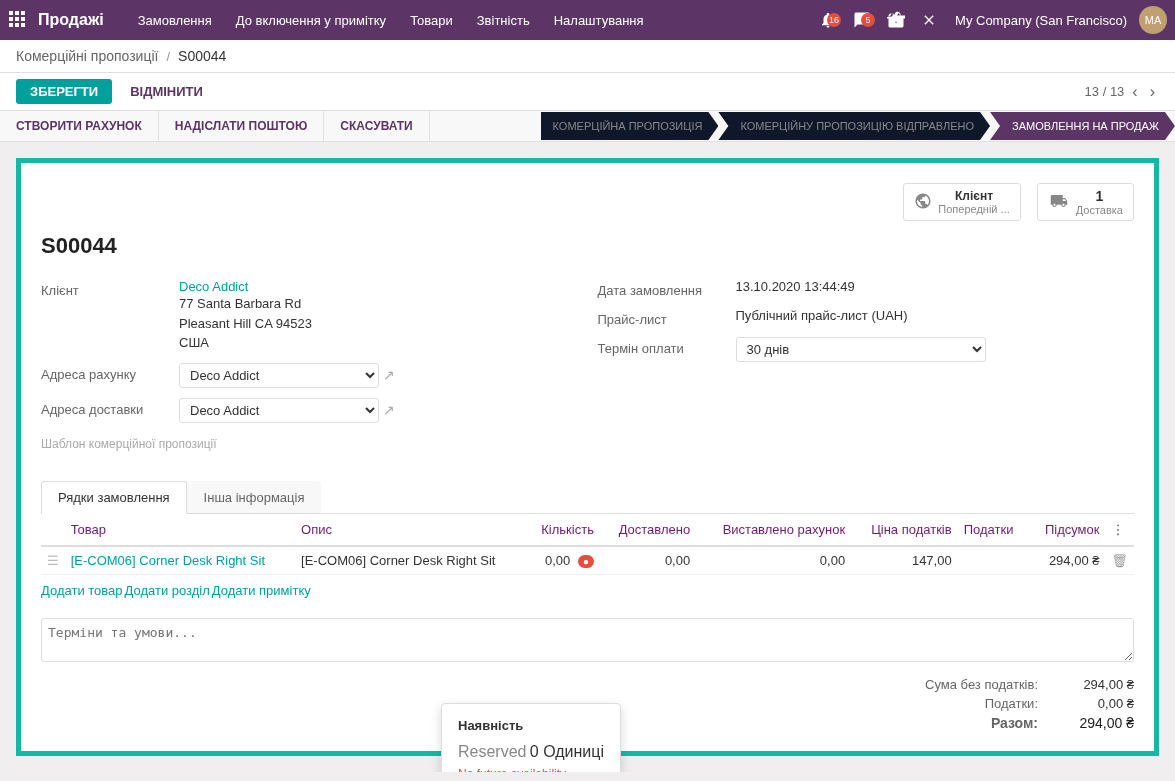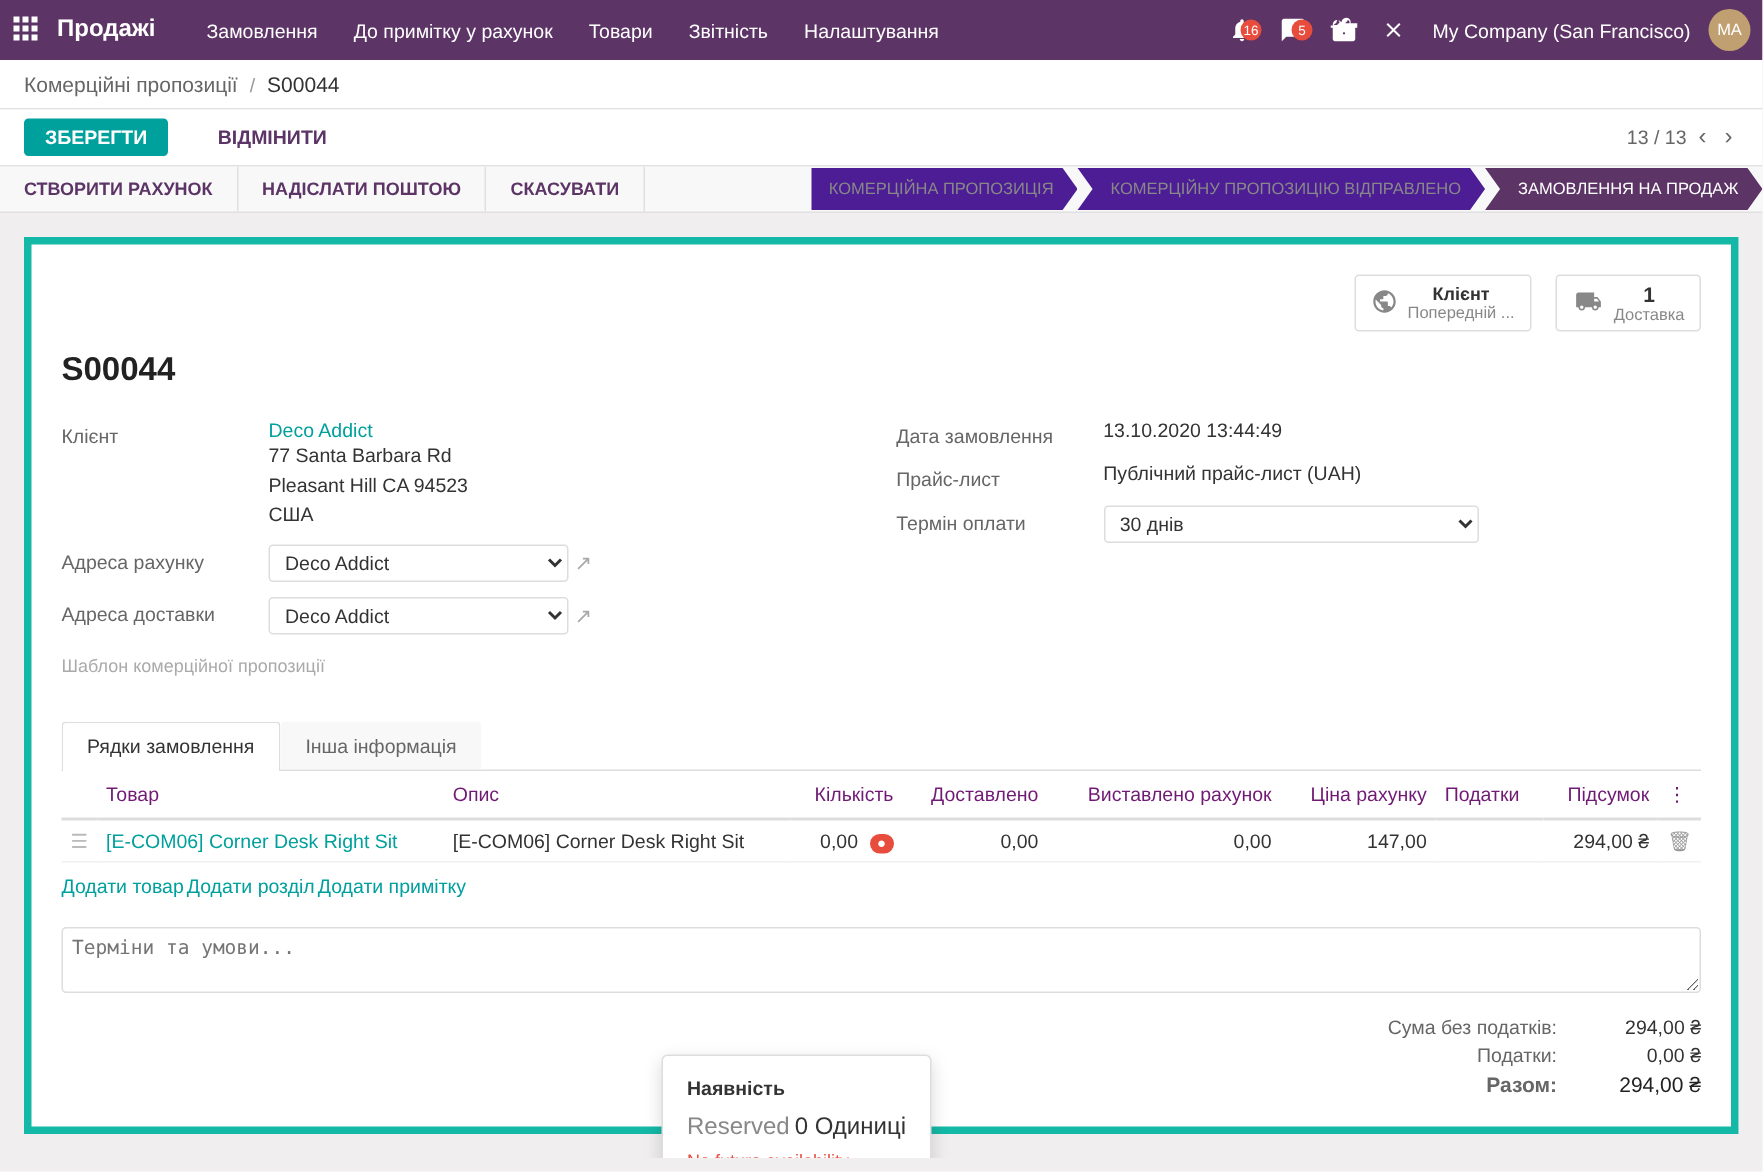--- a/index.html
+++ b/index.html
@@ -41,21 +41,21 @@
     .breadcrumb-bar .bc-link { color: #666; font-size: 14px; cursor: pointer; }
     .breadcrumb-bar .bc-sep { color: #999; }
     .breadcrumb-bar .bc-current { font-size: 14px; font-weight: 500; }
 
     
     .action-bar {
       background: white;
       padding: 6px 16px;
       display: flex;
       align-items: center;
-      gap: 23px;
+      gap: 8px;
       border-bottom: 1px solid #e0e0e0;
     }
     .btn-save {
       background: #00a09d;
       color: white;
       border: none;
       padding: 5px 14px;
       font-size: 13px;
       font-weight: bold;
       cursor: pointer;
@@ -313,21 +313,21 @@
       align-items: center;
       flex: 1;
       justify-content: flex-end;
     }
     .flow-step {
       padding: 8px 16px 8px 22px;
       font-size: 11px;
       color: #888;
       cursor: pointer;
       position: relative;
-      background: #4c1d95;
+      background: #0f172a;
       clip-path: polygon(0 0, calc(100% - 10px) 0, 100% 50%, calc(100% - 10px) 100%, 0 100%, 10px 50%);
     }
     .flow-step:first-child {
       clip-path: polygon(0 0, calc(100% - 10px) 0, 100% 50%, calc(100% - 10px) 100%, 0 100%);
       padding-left: 12px;
     }
     .flow-step.active {
       background: #5c3566;
       color: white;
     }
@@ -344,21 +344,21 @@
         <rect x="1" y="7" width="4" height="4"></rect>
       <rect x="7" y="7" width="4" height="4"></rect>
         <rect x="13" y="7" width="4" height="4"></rect>
       <rect x="1" y="13" width="4" height="4"></rect>
         <rect x="7" y="13" width="4" height="4"></rect>
       <rect x="13" y="13" width="4" height="4"></rect>
     </svg>
   </span>
   <span class="app-title">Продажі</span>
   <a class="nav-item">Замовлення</a>
-  <a class="nav-item">До примітку у рахунок</a>
+  <a class="nav-item">До включення у примітку</a>
   <a class="nav-item">Товари</a>
   <a class="nav-item">Звітність</a>
   <a class="nav-item">Налаштування</a>
   <div class="spacer"></div>
   <div class="icon-btn">
     <svg width="18" height="18" viewBox="0 0 24 24" fill="white">
         <path d="M12 22c1.1 0 2-.9 2-2h-4c0 1.1.9 2 2 2zm6-6v-5c0-3.07-1.64-5.64-4.5-6.32V4c0-.83-.67-1.5-1.5-1.5s-1.5.67-1.5 1.5v.68C7.63 5.36 6 7.92 6 11v5l-2 2v1h16v-1l-2-2z"></path>
       </svg>
     <span class="badge">16</span>
   </div>
@@ -503,21 +503,21 @@
 
     <table class="order-table">
       <thead>
         <tr>
           <th style="width:20px;"></th>
           <th>Товар</th>
           <th>Опис</th>
           <th style="text-align:right;">Кількість</th>
           <th style="text-align:right;">Доставлено</th>
           <th style="text-align:right;">Виставлено рахунок</th>
-          <th style="text-align:right;">Ціна рахунку</th>
+          <th style="text-align:right;">Ціна податків</th>
           <th>Податки</th>
           <th style="text-align:right;">Підсумок</th>
           <th style="width:20px;">
             <span>⋮</span>
           </th>
         </tr>
       </thead>
       <tbody>
         <tr class="data-row">
           <td>

